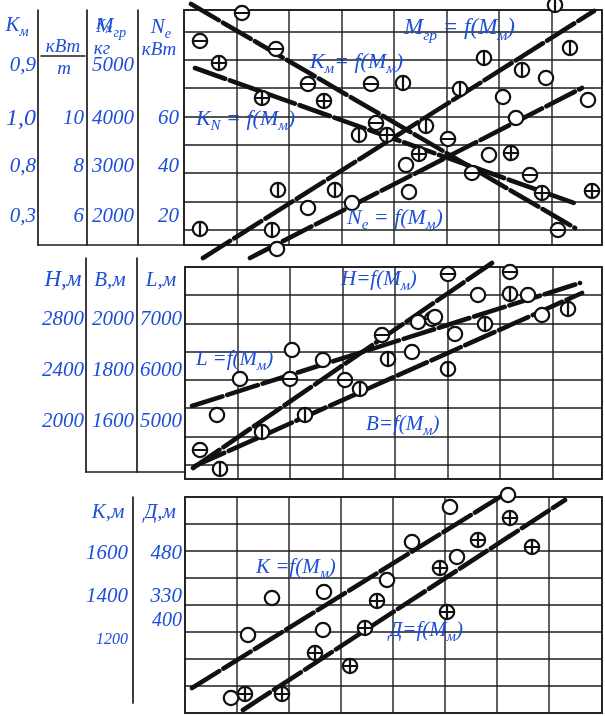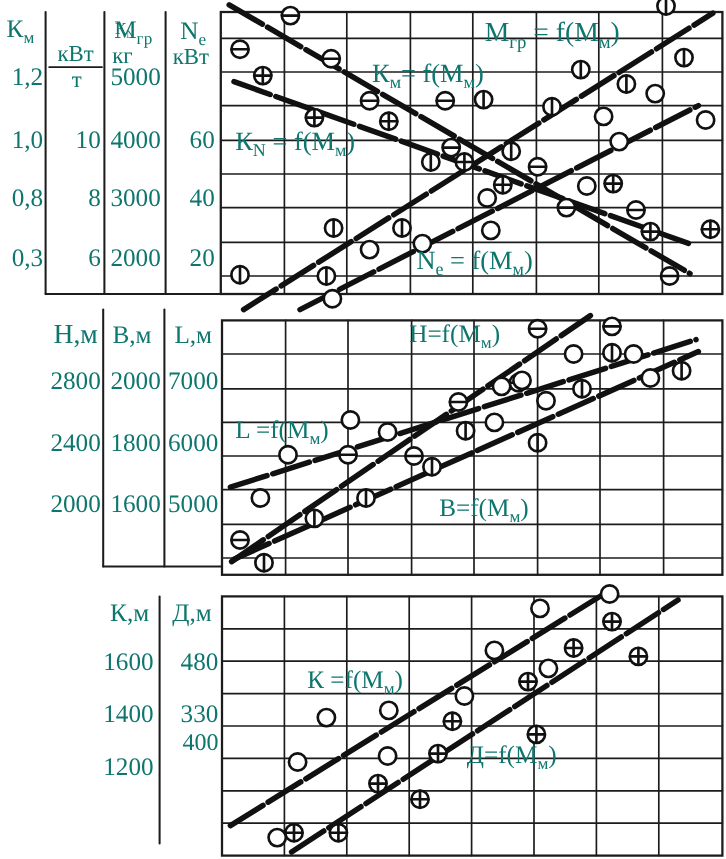--- a/index.html
+++ b/index.html
@@ -1,19 +1,19 @@
 <!DOCTYPE html>
 <html><head>
 <meta charset="utf-8">
 <style>
   html,body{margin:0;padding:0;background:#fff;}
   .canvas{position:relative;width:605px;height:716px;background:#ffffff;
           font-family:"Liberation Serif",serif;color:#111;overflow:hidden;}
   svg{position:absolute;left:0;top:0;}
-  .lbl{position:absolute;white-space:nowrap;line-height:1;color:#0f766e;}
+  .lbl{position:absolute;font-style:italic;white-space:nowrap;line-height:1;color:#1d4ed8;}
   .lbl sub{font-size:68%;line-height:0;}
 </style>
 </head>
 <body>
 
 <div class="canvas">
   <svg id="fig" width="605" height="716" viewBox="0 0 605 716">
       <line x1="237" y1="10" x2="237" y2="245" stroke="#1c1c1c" stroke-width="1.4" stroke-linecap="round"></line>
       <line x1="289" y1="10" x2="289" y2="245" stroke="#1c1c1c" stroke-width="1.4" stroke-linecap="round"></line>
       <line x1="342" y1="10" x2="342" y2="245" stroke="#1c1c1c" stroke-width="1.4" stroke-linecap="round"></line>
@@ -245,22 +245,22 @@
     </svg>
   <div id="labels">
       <div class="lbl" style="font-size: 21px; left: 17px; top: 24px; transform: translate(-50%, -50%);">К<sub>м</sub></div>
       <div class="lbl" style="font-size: 14px; left: 68px; top: 25px; transform: translate(-50%, -50%); margin-left: 36px;">К<sub>N</sub></div>
       <div class="lbl" style="font-size: 19px; left: 63px; top: 45px; transform: translate(-50%, -50%);">кВт</div>
       <div class="lbl" style="font-size: 19px; left: 64px; top: 67px; transform: translate(-50%, -50%);">т</div>
       <div class="lbl" style="font-size: 21px; left: 111px; top: 25px; transform: translate(-50%, -50%);">М<sub>гр</sub></div>
       <div class="lbl" style="font-size: 19px; left: 102px; top: 47px; transform: translate(-50%, -50%);">кг</div>
       <div class="lbl" style="font-size: 21px; left: 161px; top: 26px; transform: translate(-50%, -50%);">N<sub>e</sub></div>
       <div class="lbl" style="font-size: 19px; left: 159px; top: 48px; transform: translate(-50%, -50%);">кВт</div>
-      <div class="lbl" style="font-size: 21px; right: 569px; top: 64px; transform: translateY(-50%);">1,2</div>
-      <div class="lbl" style="font-size: 21px; right: 569px; top: 117px; transform: translateY(-50%);">1,0</div>
+      <div class="lbl" style="font-size: 21px; right: 569px; top: 64px; transform: translateY(-50%);">0,9</div>
+      <div class="lbl" style="font-size: 24px; right: 569px; top: 117px; transform: translateY(-50%);">1,0</div>
       <div class="lbl" style="font-size: 21px; right: 569px; top: 165px; transform: translateY(-50%);">0,8</div>
       <div class="lbl" style="font-size: 21px; right: 569px; top: 215px; transform: translateY(-50%);">0,3</div>
       <div class="lbl" style="font-size: 21px; right: 521px; top: 117px; transform: translateY(-50%);">10</div>
       <div class="lbl" style="font-size: 21px; right: 521px; top: 165px; transform: translateY(-50%);">8</div>
       <div class="lbl" style="font-size: 21px; right: 521px; top: 215px; transform: translateY(-50%);">6</div>
       <div class="lbl" style="font-size: 21px; right: 471px; top: 64px; transform: translateY(-50%);">5000</div>
       <div class="lbl" style="font-size: 21px; right: 471px; top: 117px; transform: translateY(-50%);">4000</div>
       <div class="lbl" style="font-size: 21px; right: 471px; top: 165px; transform: translateY(-50%);">3000</div>
       <div class="lbl" style="font-size: 21px; right: 471px; top: 215px; transform: translateY(-50%);">2000</div>
       <div class="lbl" style="font-size: 21px; right: 426px; top: 117px; transform: translateY(-50%);">60</div>
@@ -282,20 +282,20 @@
       <div class="lbl" style="font-size: 21px; right: 423px; top: 318px; transform: translateY(-50%);">7000</div>
       <div class="lbl" style="font-size: 21px; right: 423px; top: 369px; transform: translateY(-50%);">6000</div>
       <div class="lbl" style="font-size: 21px; right: 423px; top: 420px; transform: translateY(-50%);">5000</div>
       <div class="lbl" style="font-size: 21px; left: 341px; top: 268px;">Н=f(М<sub>м</sub>)</div>
       <div class="lbl" style="font-size: 21px; left: 196px; top: 348px;">L =f(М<sub>м</sub>)</div>
       <div class="lbl" style="font-size: 21px; left: 366px; top: 399px; margin-top: 14px;">В=f(М<sub>м</sub>)</div>
       <div class="lbl" style="font-size: 21px; left: 108px; top: 511px; transform: translate(-50%, -50%);">К,м</div>
       <div class="lbl" style="font-size: 21px; left: 160px; top: 511px; transform: translate(-50%, -50%);">Д,м</div>
       <div class="lbl" style="font-size: 21px; right: 477px; top: 552px; transform: translateY(-50%);">1600</div>
       <div class="lbl" style="font-size: 21px; right: 477px; top: 595px; transform: translateY(-50%);">1400</div>
-      <div class="lbl" style="font-size: 21px; right: 477px; top: 639px; transform: translateY(-50%);">1200</div>
+      <div class="lbl" style="font-size: 16px; right: 477px; top: 639px; transform: translateY(-50%);">1200</div>
       <div class="lbl" style="font-size: 21px; right: 423px; top: 552px; transform: translateY(-50%); margin-left: 20px;">480</div>
       <div class="lbl" style="font-size: 21px; right: 423px; top: 595px; transform: translateY(-50%);">330</div>
       <div class="lbl" style="font-size: 20px; right: 423px; top: 619px; transform: translateY(-50%);">400</div>
       <div class="lbl" style="font-size: 21px; left: 256px; top: 556px;">К =f(М<sub>м</sub>)</div>
       <div class="lbl" style="font-size: 21px; left: 389px; top: 619px;">Д=f(М<sub>м</sub>)</div>
     </div>
 </div>
 
 </body></html>

